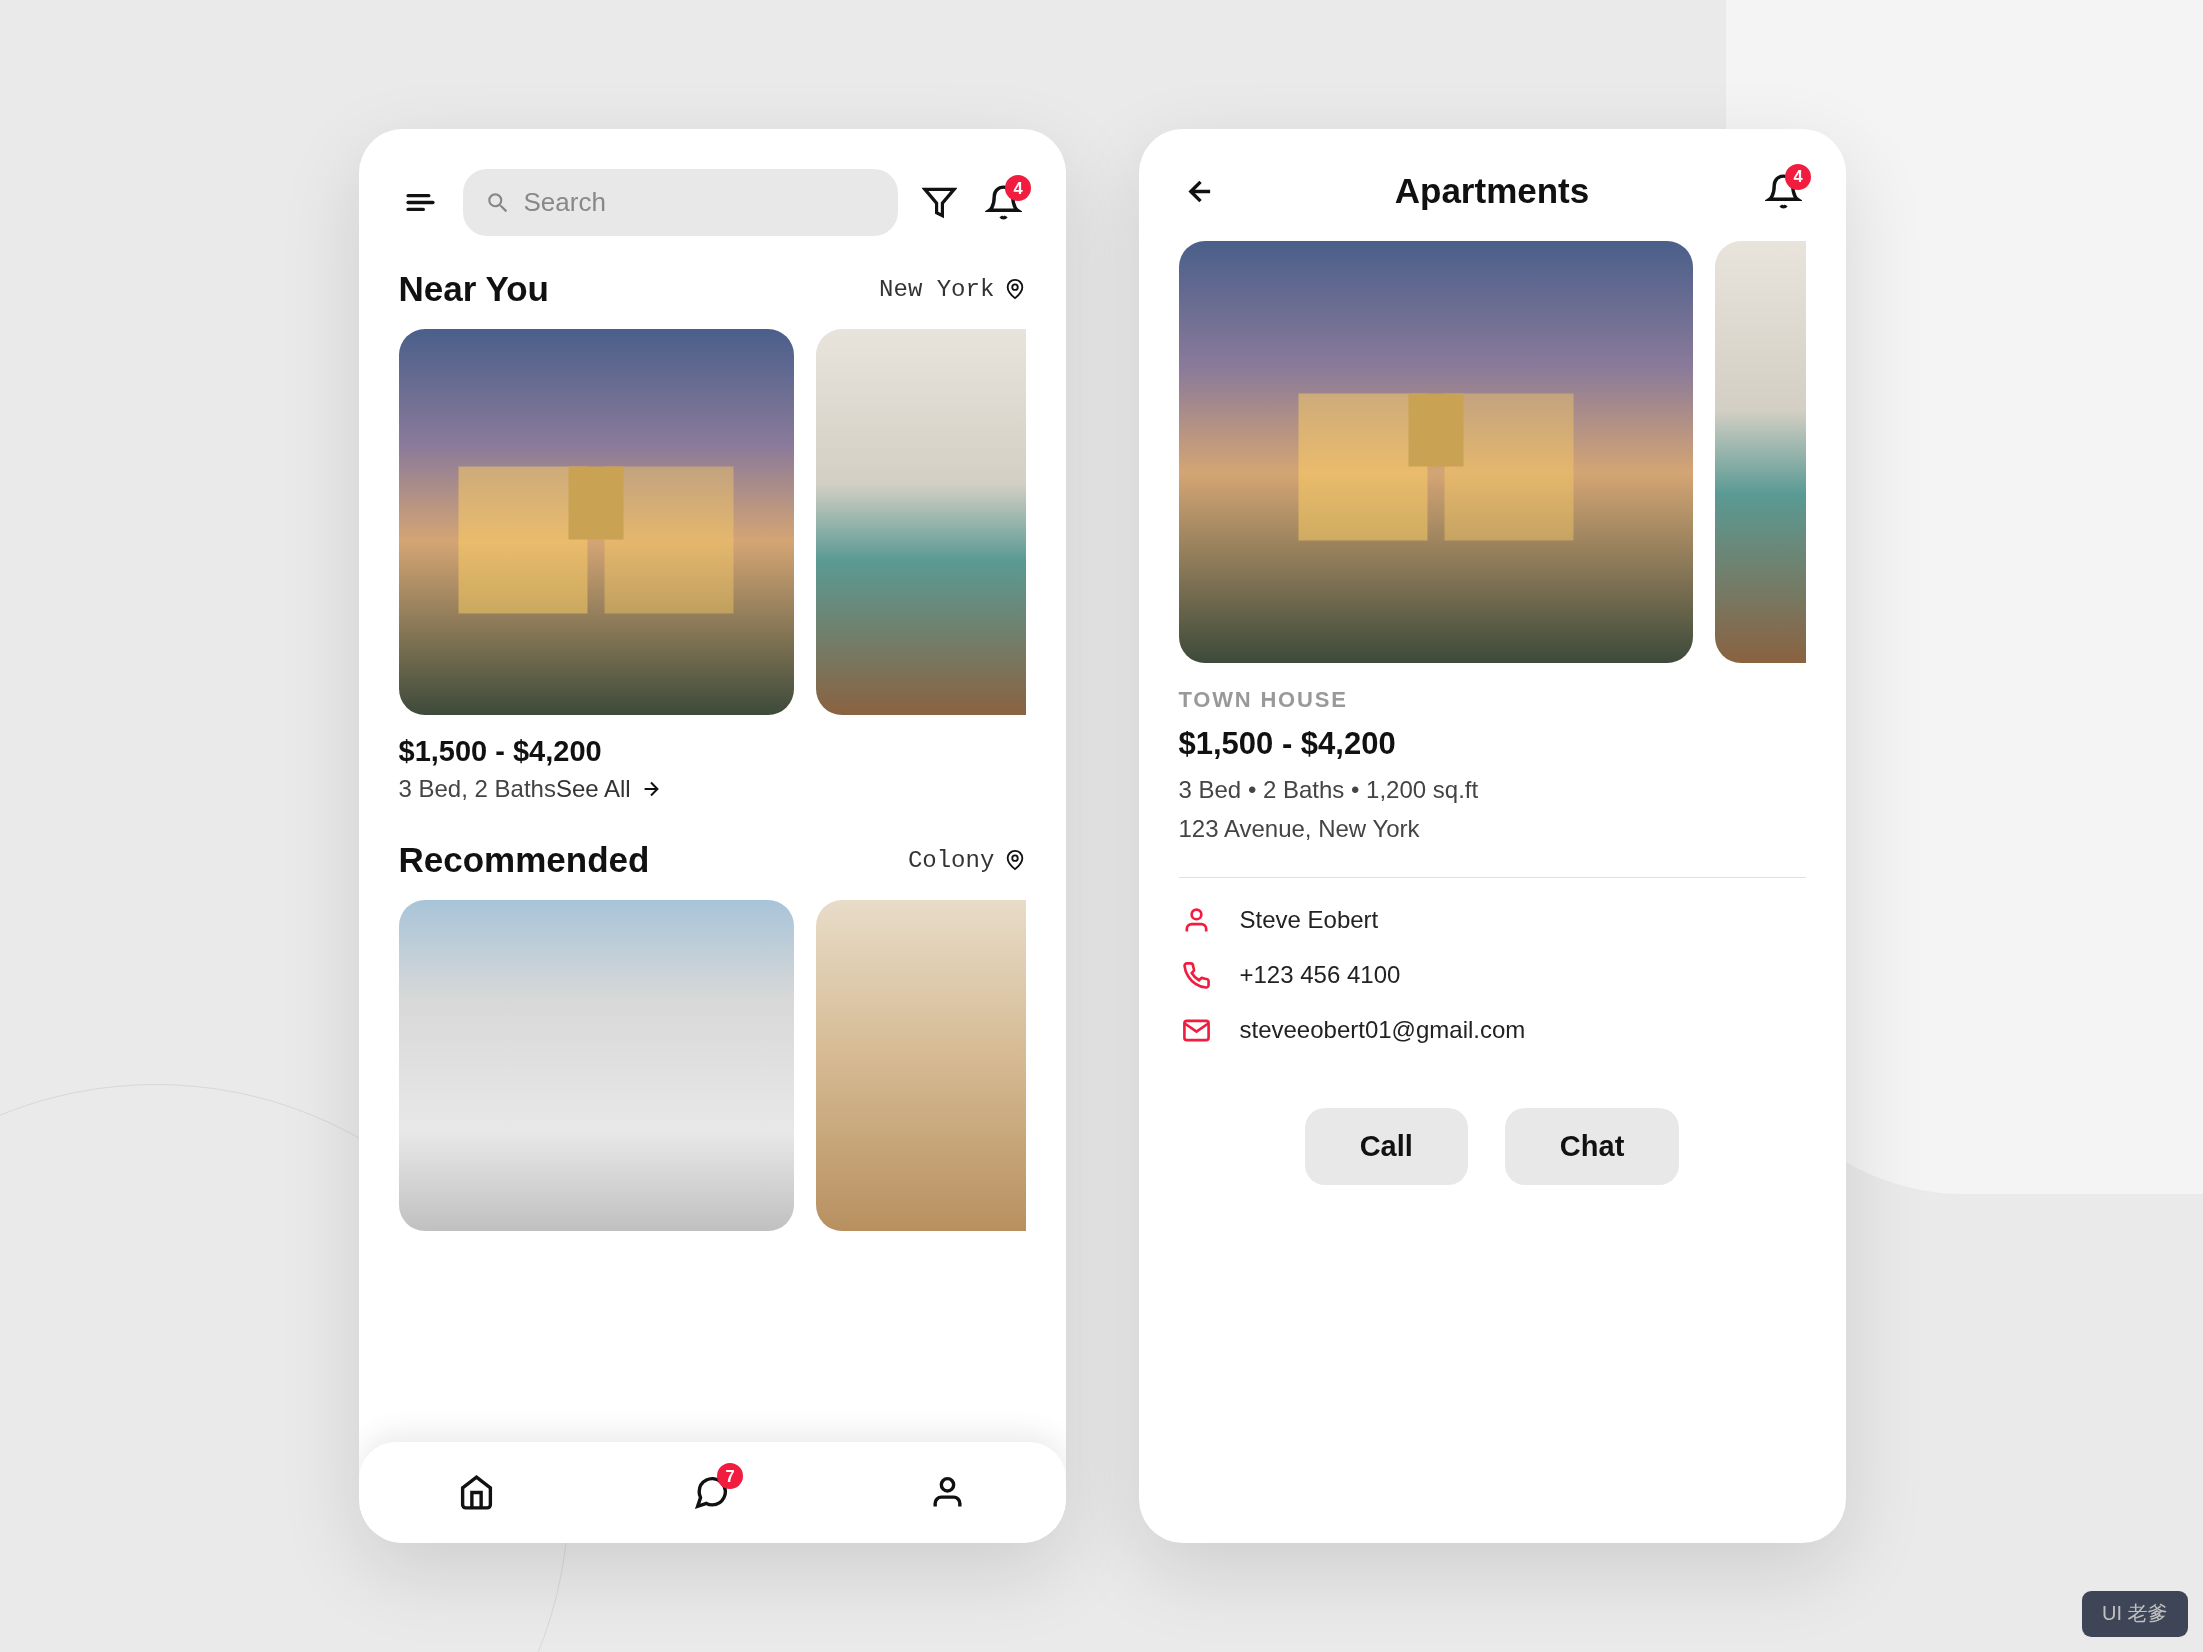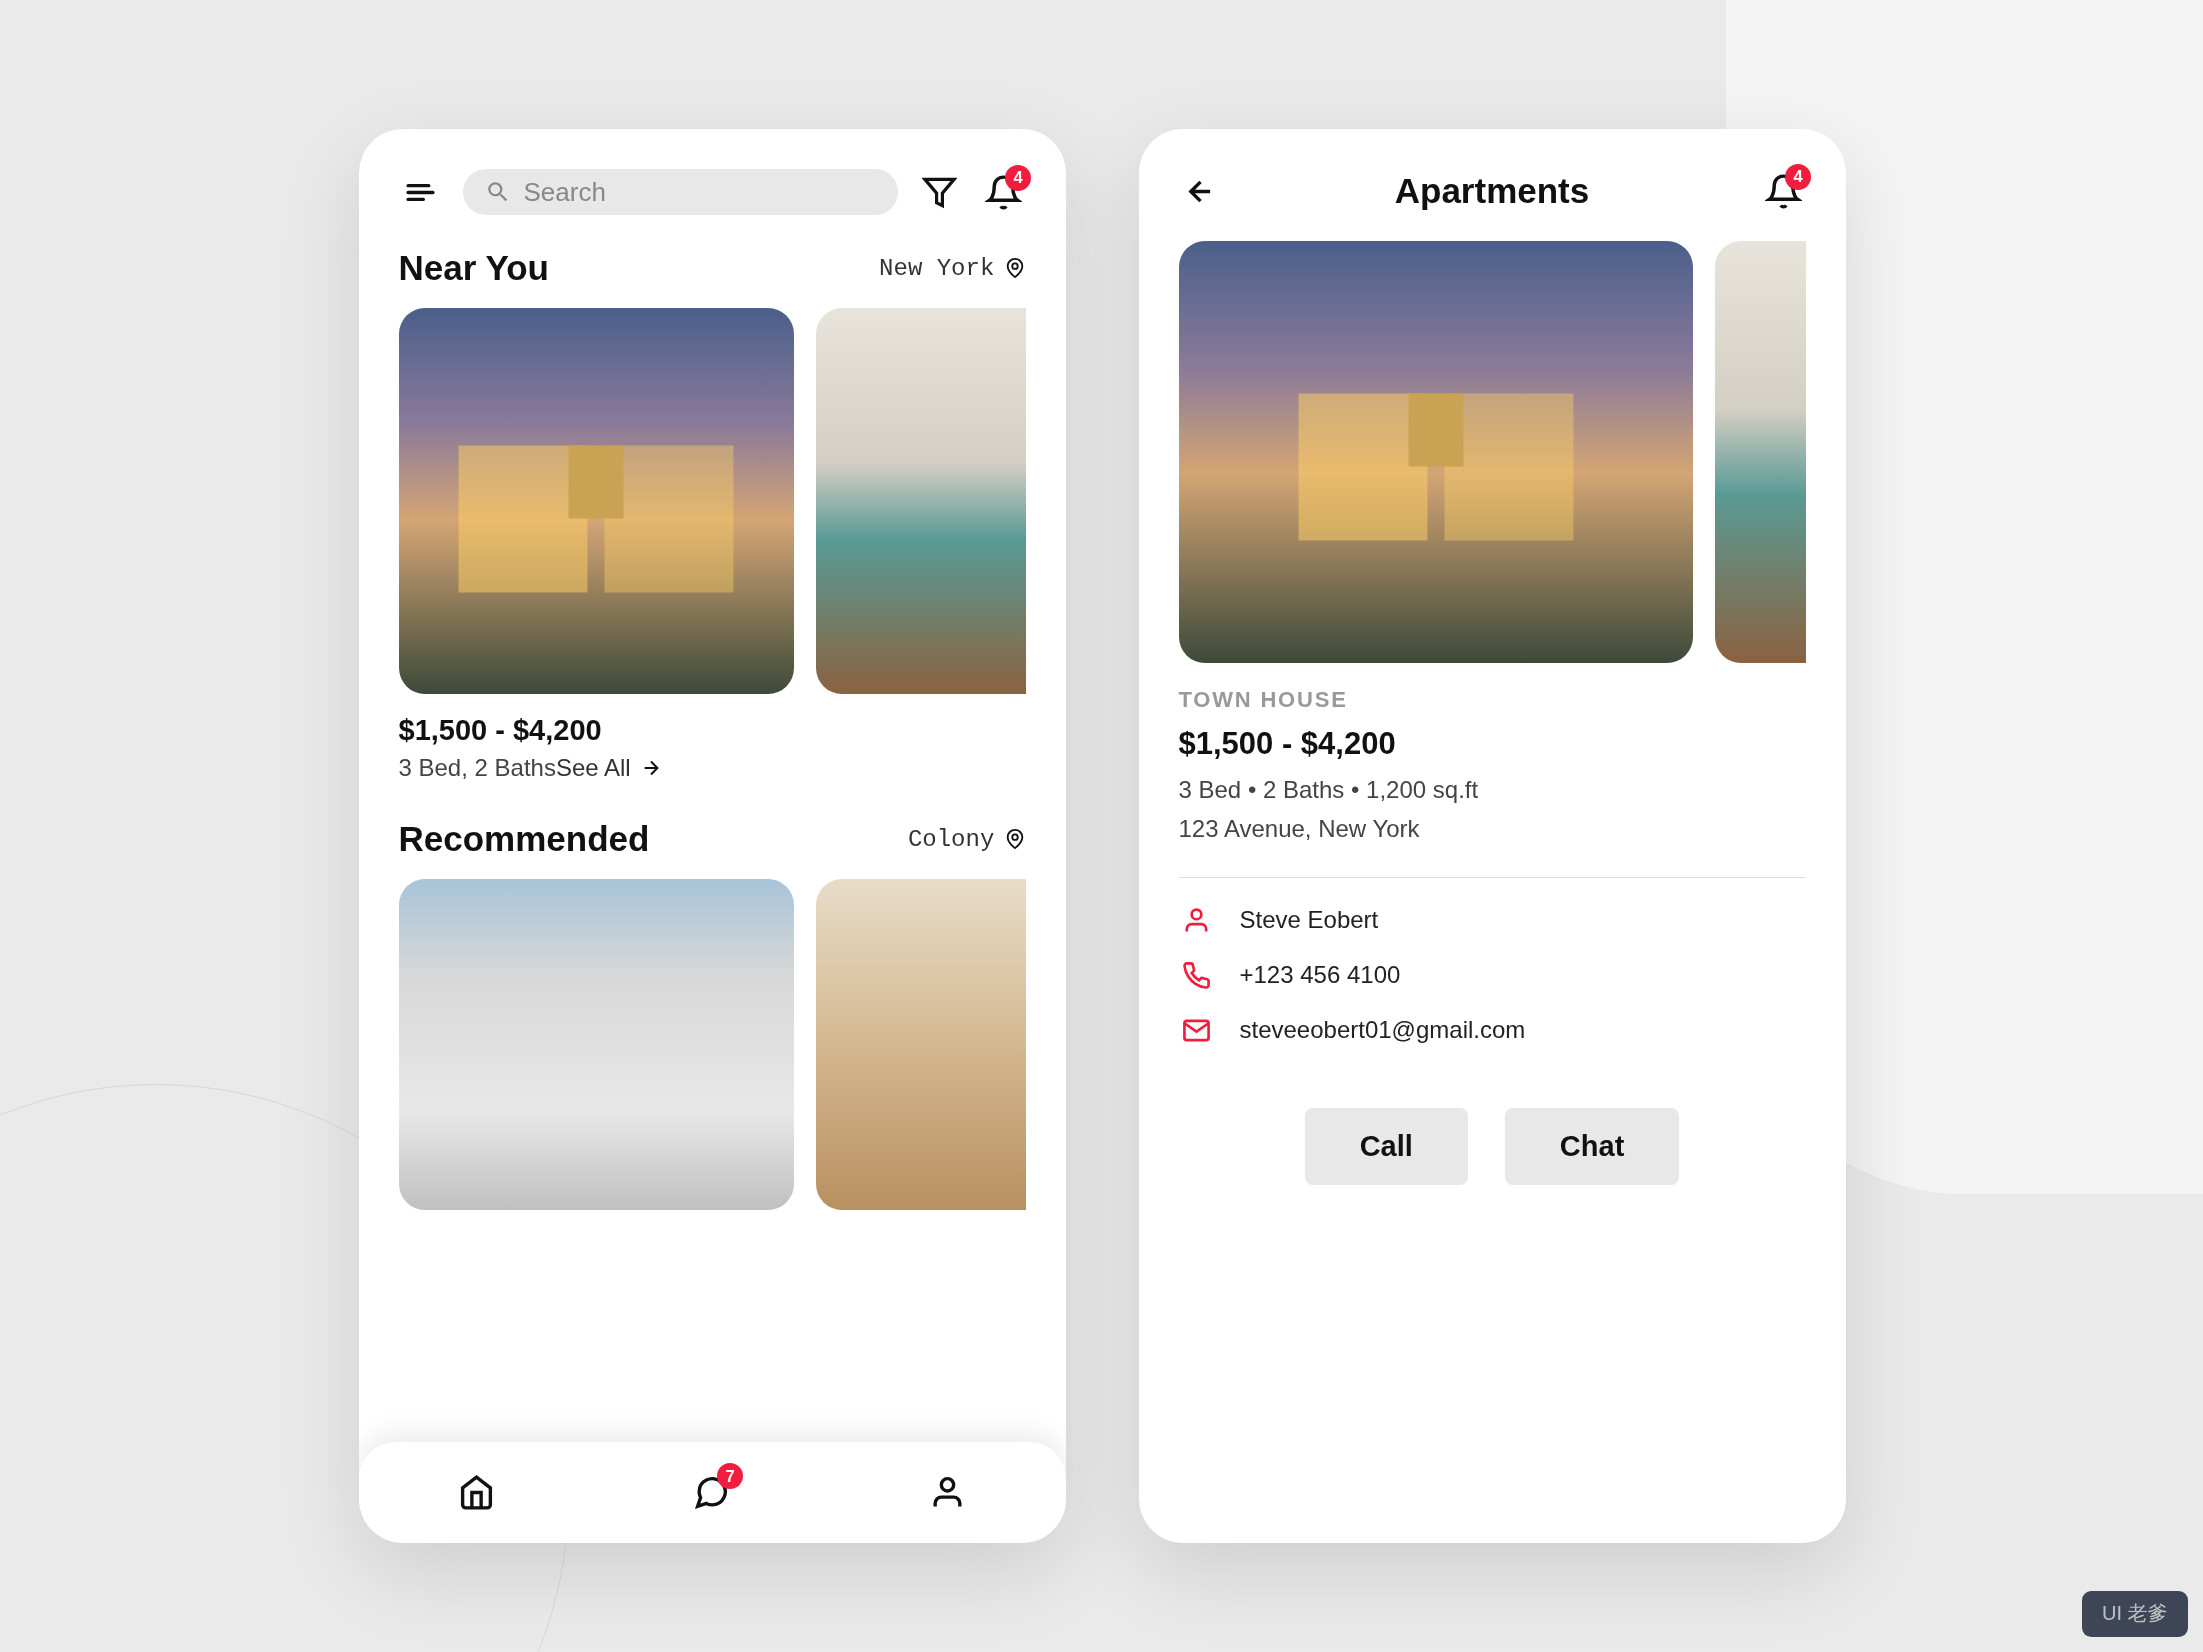--- a/index.html
+++ b/index.html
@@ -34,21 +34,21 @@
   display: flex; flex-direction: column;
   overflow: hidden;
   position: relative;
 }
 .header-row { display: flex; align-items: center; gap: 20px; margin-bottom: 33px; }
 .menu-icon, .filter-icon, .bell-wrap, .back-icon { display: flex; align-items: center; justify-content: center; width: 44px; height: 44px; cursor: pointer; }
 .search-pill {
   flex: 1;
   background: #E8E8E8;
   border-radius: 24px;
-  height: 46px;
+  height: 67px;
   display: flex; align-items: center;
   padding: 0 22px; gap: 13px;
   color: #888;
   font-size: 26px;
 }
 .bell-wrap { position: relative; }
 .badge {
   position: absolute;
   top: -5.5px; right: -5.5px;
   background: #F21C3F;
@@ -103,21 +103,21 @@
 .hero-peek { width: 129px; height: 422px; border-radius: 26px; }
 .category-label { font-size: 22px; font-weight: 700; letter-spacing: 1.8px; color: #999; margin-bottom: 13px; }
 .price-range { font-size: 31px; font-weight: 800; color: #111; margin-bottom: 14.7px; }
 .specs-text { font-size: 24px; color: #444; margin-bottom: 11px; }
 .address-text { font-size: 24px; color: #444; margin-bottom: 34px; }
 .divider { height: 0.9px; background: #E0E0E0; margin-bottom: 27.5px; }
 .contact-row { display: flex; align-items: center; gap: 26px; font-size: 24px; color: #222; margin-bottom: 26px; }
 .contact-icon { color: #F21C3F; width: 35px; display: flex; justify-content: center; }
 .action-row { display: flex; gap: 37px; justify-content: center; margin-top: 37px; }
 .action-btn {
-  background: #E8E8E8; border-radius: 8px;
+  background: #E8E8E8; border-radius: 20px;
   padding: 22px 55px; font-size: 29px; font-weight: 800;
   color: #111; cursor: pointer; border: none;
 }
 .watermark {
   position: absolute; bottom: 16.5px; right: 16.5px;
   background: rgba(30,40,60,0.85);
   color: #c0c0c0; font-size: 20px;
   padding: 9.2px 20px; border-radius: 9.2px;
   display: flex; align-items: center; gap: 5.5px;
 }

